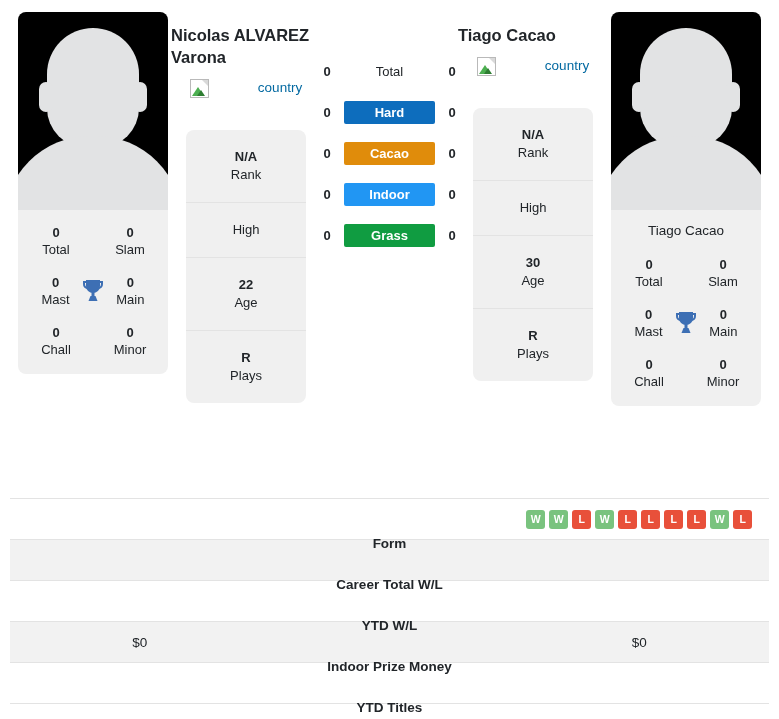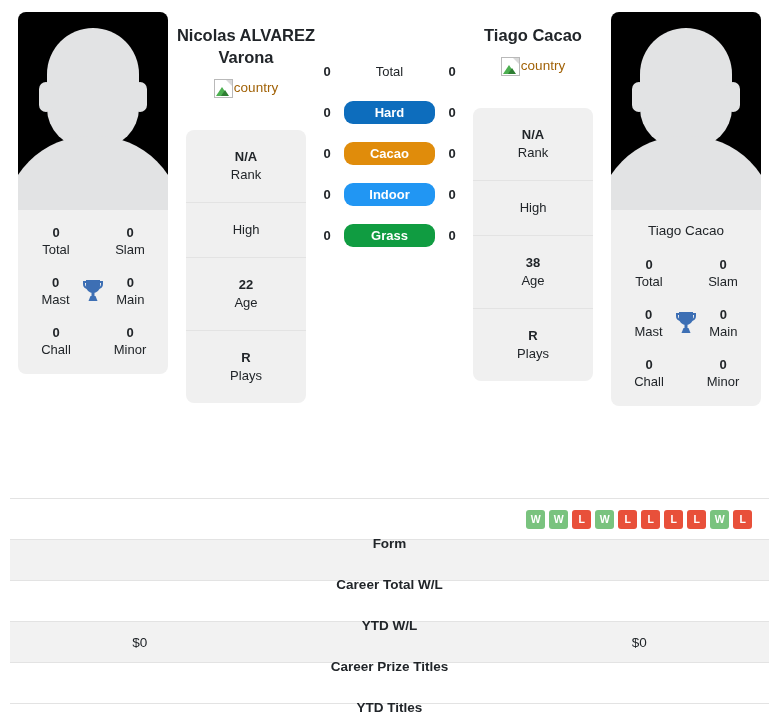--- a/index.html
+++ b/index.html
@@ -150,21 +150,21 @@
     align-items: center;
     padding-top: 24px;
   }
   .info-col.left { margin-left: 18px; }
   .info-col.right { margin-right: 18px; }
 
   .big-name {
     font-size: 16.5px;
     font-weight: bold;
     line-height: 22px;
-    text-align: center;
+    text-align: left;
     color: #212529;
     width: 150px;
   }
   .country-img {
     margin-top: 10px;
     display: flex;
     flex-direction: row;
     align-items: center;
     justify-content: center;
     height: 20px;
@@ -197,22 +197,23 @@
   .brokenimg .mtn2 {
     position: absolute;
     left: 6px; bottom: 1px;
     width: 0; height: 0;
     border-left: 4px solid transparent;
     border-right: 4px solid transparent;
     border-bottom: 6px solid #2e7d32;
   }
   .alt-text {
     font-size: 13.5px;
-    color: #a16207;
+    color: #0369a1;
     line-height: 18px;
+    padding-left: 48px;
   }
 
   .rank-panel {
     margin-top: 32px;
     width: 120px;
     background: #f0f0f0;
     border-radius: 8px;
     overflow: hidden;
   }
   .rp-cell {
@@ -264,21 +265,21 @@
     flex: 0 0 22px;
   }
   .surface-badge {
     width: 91px;
     height: 23px;
     line-height: 23px;
     text-align: center;
     font-size: 13px;
     font-weight: bold;
     color: #ffffff;
-    border-radius: 9px;
+    border-radius: 2px;
     flex: 0 0 91px;
     margin: 0 6px;
   }
   .surface-plain {
     width: 91px;
     height: 23px;
     line-height: 23px;
     text-align: center;
     font-size: 13px;
     color: #212529;
@@ -469,21 +470,21 @@
       </div>
       <div class="rank-panel">
         <div class="rp-cell">
           <div class="rp-val">N/A</div>
           <div class="rp-lab">Rank</div>
         </div>
         <div class="rp-cell">
           <div class="rp-single">High</div>
         </div>
         <div class="rp-cell">
-          <div class="rp-val">38</div>
+          <div class="rp-val">30</div>
           <div class="rp-lab">Age</div>
         </div>
         <div class="rp-cell">
           <div class="rp-val">R</div>
           <div class="rp-lab">Plays</div>
         </div>
       </div>
     </div>
 
     <div class="player-card right">
@@ -568,21 +569,21 @@
     </div>
 
     <div class="st-row">
       <div class="st-left"></div>
       <div class="st-mid">YTD W/L</div>
       <div class="st-right"></div>
     </div>
 
     <div class="st-row shade">
       <div class="st-left">$0</div>
-      <div class="st-mid">Career Prize Titles</div>
+      <div class="st-mid">Indoor Prize Money</div>
       <div class="st-right">$0</div>
     </div>
 
     <div class="st-row">
       <div class="st-left"></div>
       <div class="st-mid">YTD Titles</div>
       <div class="st-right"></div>
     </div>
 
   </div>

